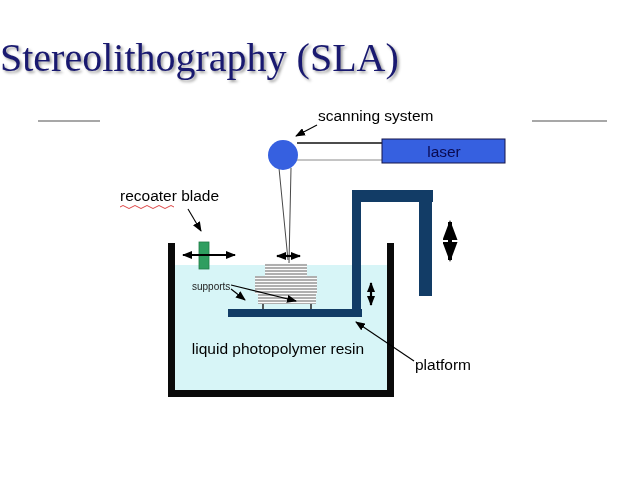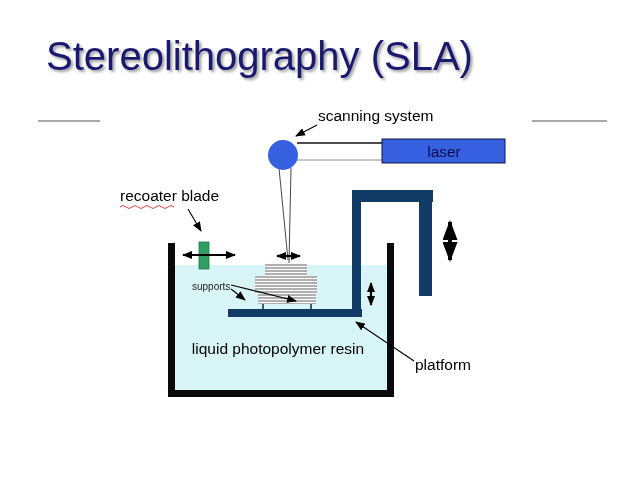--- a/index.html
+++ b/index.html
@@ -7,27 +7,26 @@
     position:relative;
     width:638px;height:479px;
     background:#ffffff;
     overflow:hidden;
     font-family:"Liberation Sans", sans-serif;
   }
   .slide-title{
     position:absolute;
     top:34px;left:0;width:519px;
     margin:0;
-    text-align:center;
     font-size:40px;
     font-weight:normal;
     letter-spacing:0px;
     color:#191970;
     text-shadow:2px 2px 3px #9a9a9a;
-    font-family:Liberation Sans, sans-serif;
+    font-family:Liberation Serif, serif;
   }
   svg{position:absolute;top:0;left:0;}
   text{font-family:"Liberation Sans", sans-serif;}
 </style>
 </head>
 <body>
 
 <div class="slide">
 
   <h1 class="slide-title">Stereolithography (SLA)</h1>

